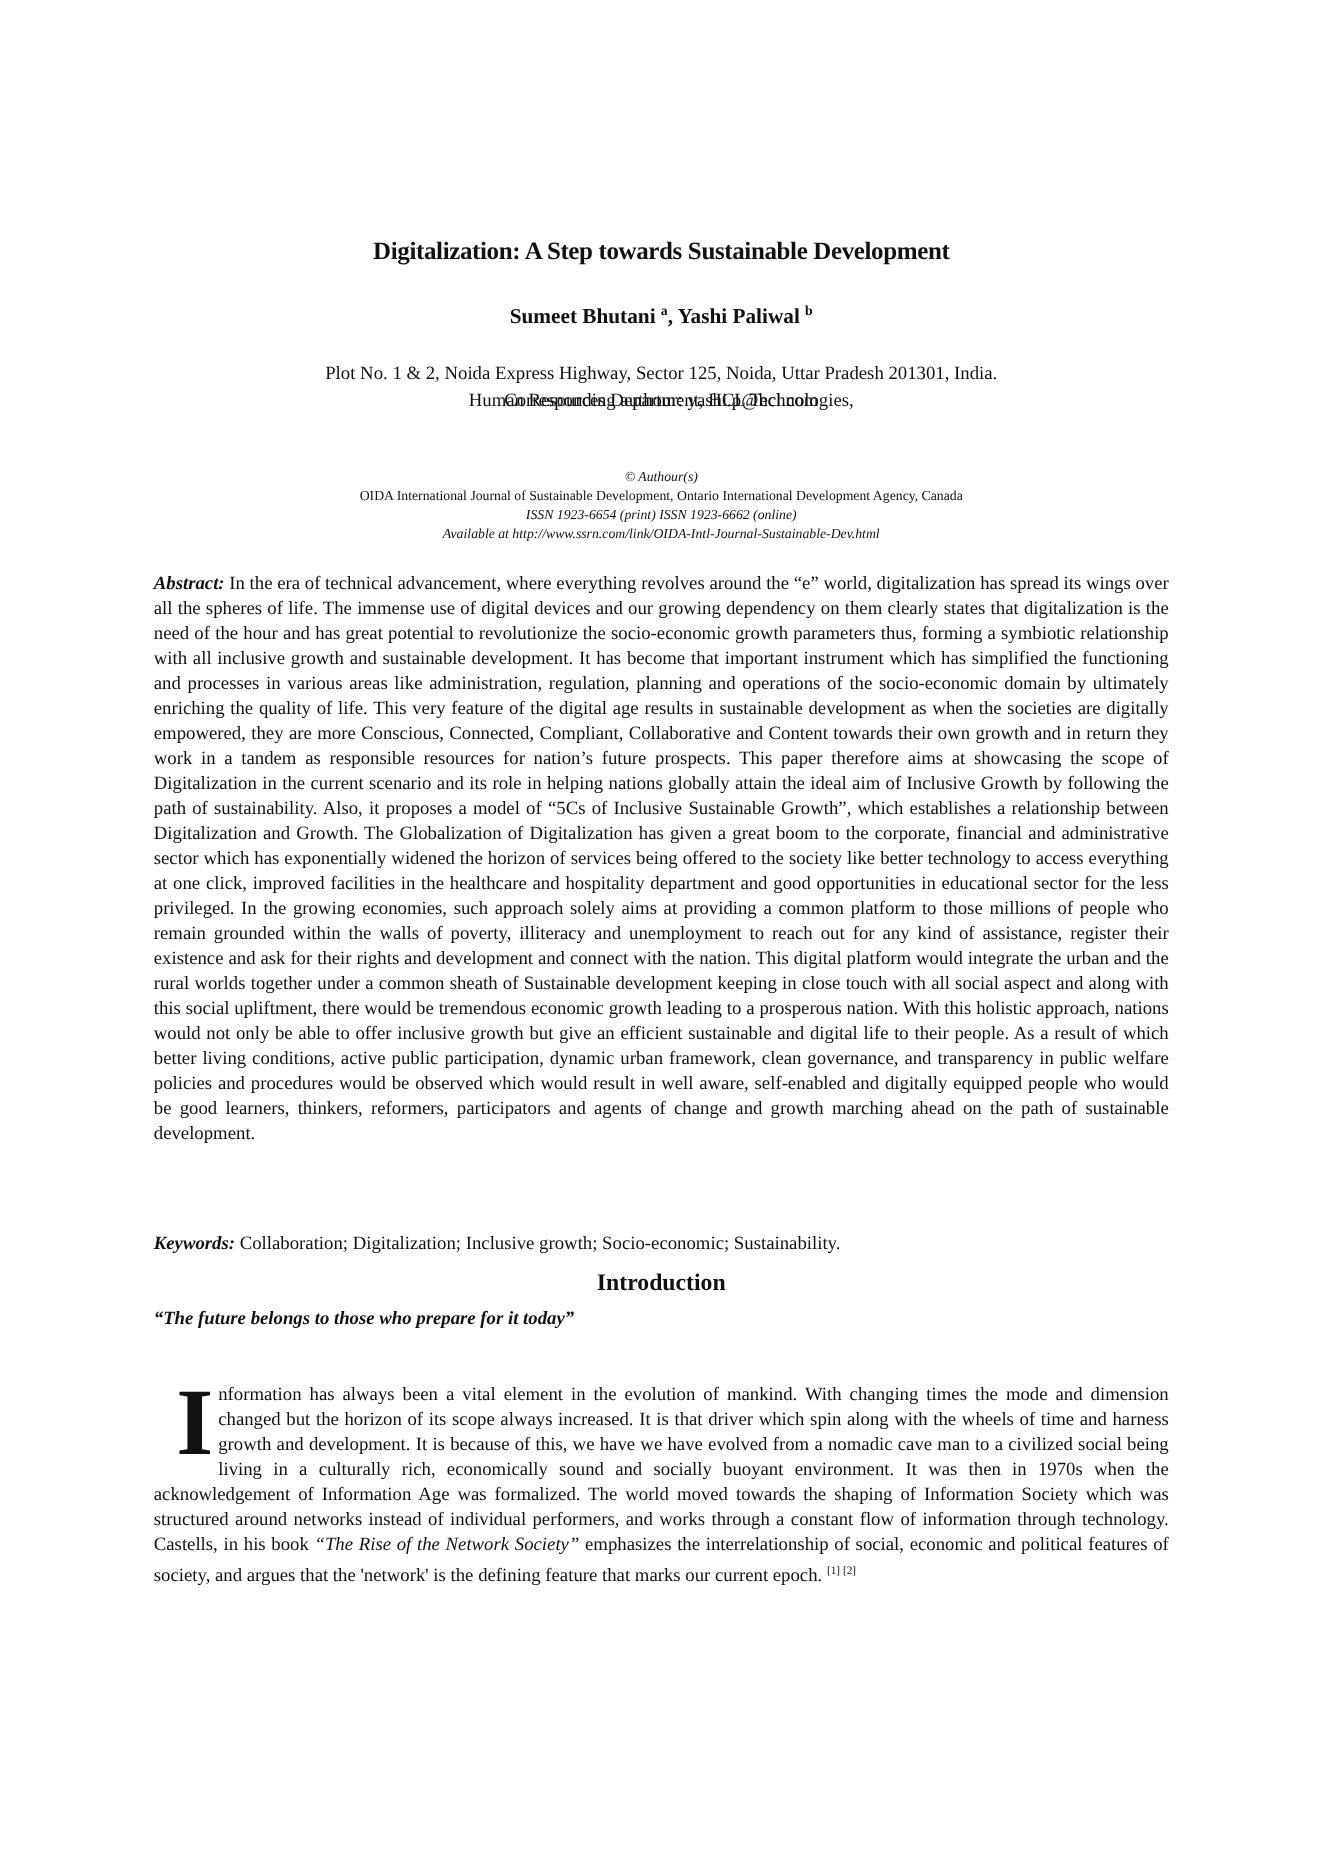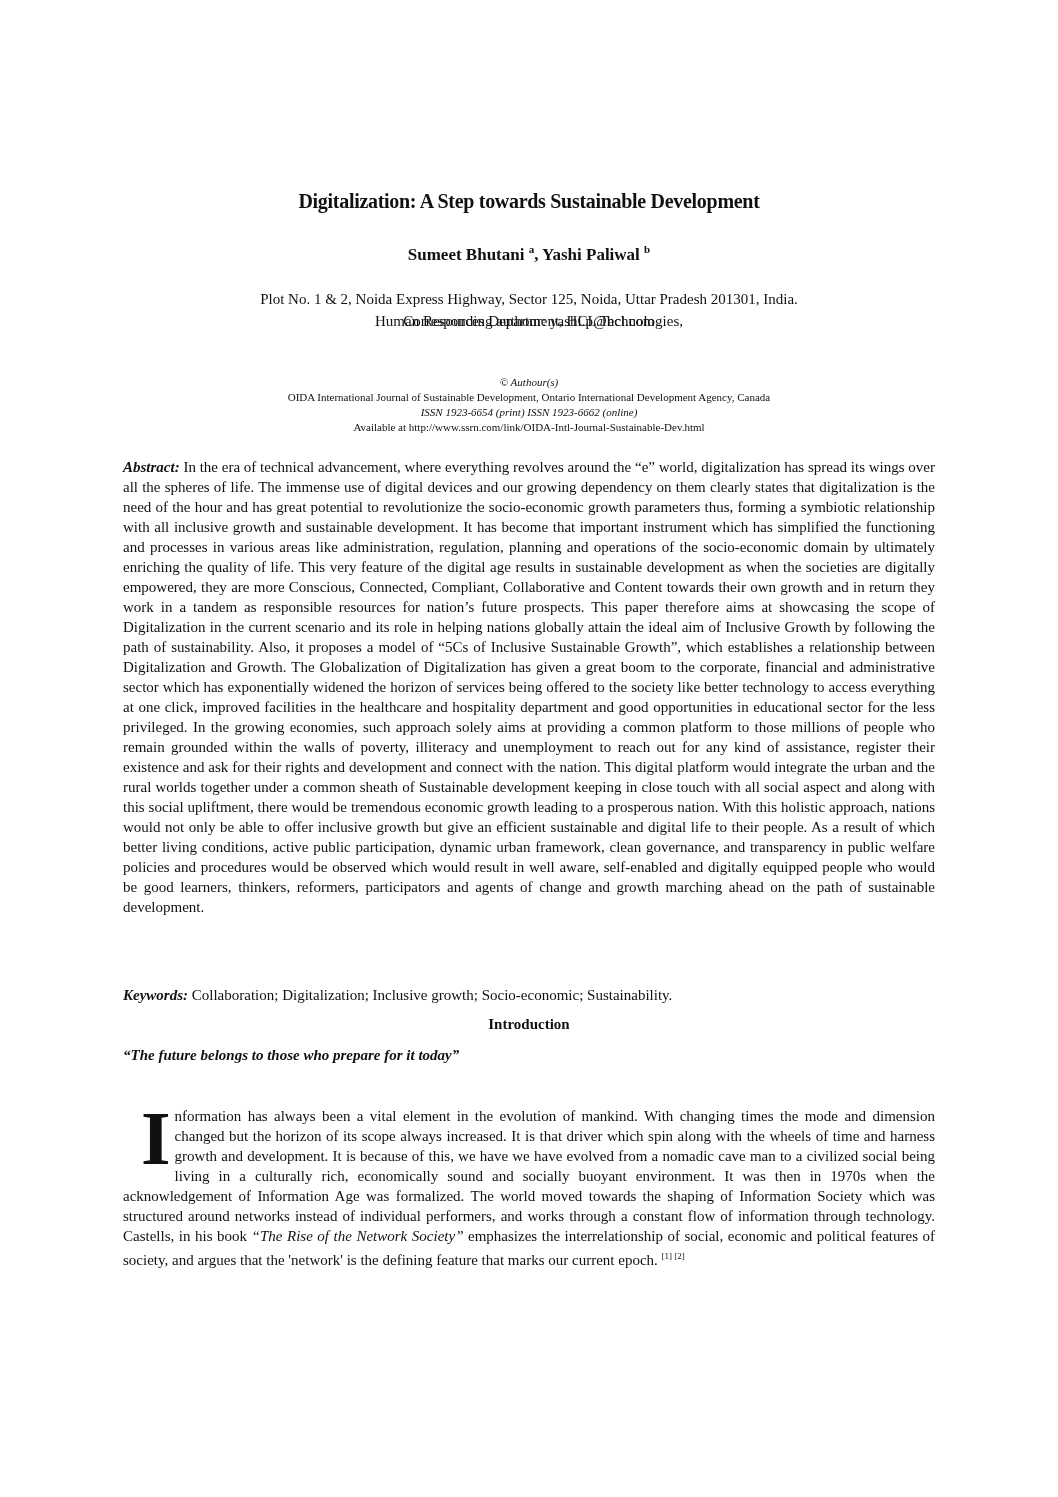--- a/index.html
+++ b/index.html
@@ -5,21 +5,21 @@
   html, body { margin: 0; padding: 0; background: #ffffff; }
   body { width: 1058px; height: 1497px; position: relative; overflow: hidden; font-family: "Liberation Serif", "DejaVu Serif", serif; color: #111; }
   .page { position: absolute; left: 123px; top: 0; width: 812px; }
   .title { position: absolute; top: 190px; left: 0; width: 812px; text-align: center; font-weight: bold; font-size: 20px; letter-spacing: -0.3px; }
   .authors { position: absolute; top: 243px; left: 0; width: 812px; text-align: center; font-weight: bold; font-size: 17px; }
   .authors sup { font-size: 11px; }
   .aff { position: absolute; left: 0; width: 812px; text-align: center; font-size: 15px; }
   .small { position: absolute; left: 0; width: 812px; text-align: center; font-size: 11px; }
   .body-text { position: absolute; left: 0; width: 812px; font-size: 15px; line-height: 20px; text-align: justify; }
   .label-i { font-style: italic; font-weight: bold; }
-  .heading { position: absolute; left: 0; width: 812px; text-align: center; font-weight: bold; font-size: 15px; }
+  .heading { position: absolute; left: 0; width: 812px; text-align: center; font-weight: bold; font-size: 19px; }
   .quote { position: absolute; left: 0; width: 812px; font-size: 15px; line-height: 19px; }
   .quote .q { font-style: italic; font-weight: bold; }
   .intro { position: absolute; left: 0; top: 1106px; width: 812px; font-size: 15px; line-height: 20px; text-align: justify; }
   .dropcap { float: left; font-size: 76px; line-height: 60px; font-weight: bold; margin: 2px 4px 0 18px; }
   .ref { font-size: 9px; vertical-align: super; }
   em.book { font-style: italic; }
 </style>
 </head>
 <body>
 
@@ -33,21 +33,21 @@
     <sup>b</sup>
   </div>
 
   <div class="aff" style="top:269px;margin-top:44px;">Human Resources Department, HCL Technologies,</div>
   <div class="aff" style="top:291px;">Plot No. 1 &amp; 2, Noida Express Highway, Sector 125, Noida, Uttar Pradesh 201301, India.</div>
   <div class="aff" style="top:313px;">Corresponding authour: yashi.p@hcl.com</div>
 
   <div class="small" style="top:376px; font-style:italic;">© Authour(s)</div>
   <div class="small" style="top:391px;">OIDA International Journal of Sustainable Development, Ontario International Development Agency, Canada</div>
   <div class="small" style="top:406px;font-style:italic;">ISSN 1923-6654 (print) ISSN 1923-6662 (online)</div>
-  <div class="small" style="top:421px;">Available at http://www.ssrn.com/link/OIDA-Intl-Journal-Sustainable-Dev.html</div>
+  <div class="small" style="top:421px;font-style:italic;">Available at http://www.ssrn.com/link/OIDA-Intl-Journal-Sustainable-Dev.html</div>
 
   <div class="body-text" style="top:457px;">
     <span class="label-i">Abstract:</span><span> In the era of technical advancement, where everything revolves around the “e” world, digitalization has spread its wings over all the spheres of life. The immense use of digital devices and our growing dependency on them clearly states that digitalization is the need of the hour and has great potential to revolutionize the socio-economic growth parameters thus, forming a symbiotic relationship with all inclusive growth and sustainable development. It has become that important instrument which has simplified the functioning and processes in various areas like administration, regulation, planning and operations of the socio-economic domain by ultimately enriching the quality of life. This very feature of the digital age results in sustainable development as when the societies are digitally empowered, they are more Conscious, Connected, Compliant, Collaborative and Content towards their own growth and in return they work in a tandem as responsible resources for nation’s future prospects. This paper therefore aims at showcasing the scope of Digitalization in the current scenario and its role in helping nations globally attain the ideal aim of Inclusive Growth by following the path of sustainability. Also, it proposes a model of “5Cs of Inclusive Sustainable Growth”, which establishes a relationship between Digitalization and Growth. The Globalization of Digitalization has given a great boom to the corporate, financial and administrative sector which has exponentially widened the horizon of services being offered to the society like better technology to access everything at one click, improved facilities in the healthcare and hospitality department and good opportunities in educational sector for the less privileged. In the growing economies, such approach solely aims at providing a common platform to those millions of people who remain grounded within the walls of poverty, illiteracy and unemployment to reach out for any kind of assistance, register their existence and ask for their rights and development and connect with the nation. This digital platform would integrate the urban and the rural worlds together under a common sheath of Sustainable development keeping in close touch with all social aspect and along with this social upliftment, there would be tremendous economic growth leading to a prosperous nation. With this holistic approach, nations would not only be able to offer inclusive growth but give an efficient sustainable and digital life to their people. As a result of which better living conditions, active public participation, dynamic urban framework, clean governance, and transparency in public welfare policies and procedures would be observed which would result in well aware, self-enabled and digitally equipped people who would be good learners, thinkers, reformers, participators and agents of change and growth marching ahead on the path of sustainable development.</span>
   </div>
 
   <div class="body-text" style="top:985px;">
     <span class="label-i">Keywords:</span><span> Collaboration; Digitalization; Inclusive growth; Socio-economic; Sustainability.</span>
   </div>
 
   <div class="heading" style="top:1016px;">Introduction</div>

